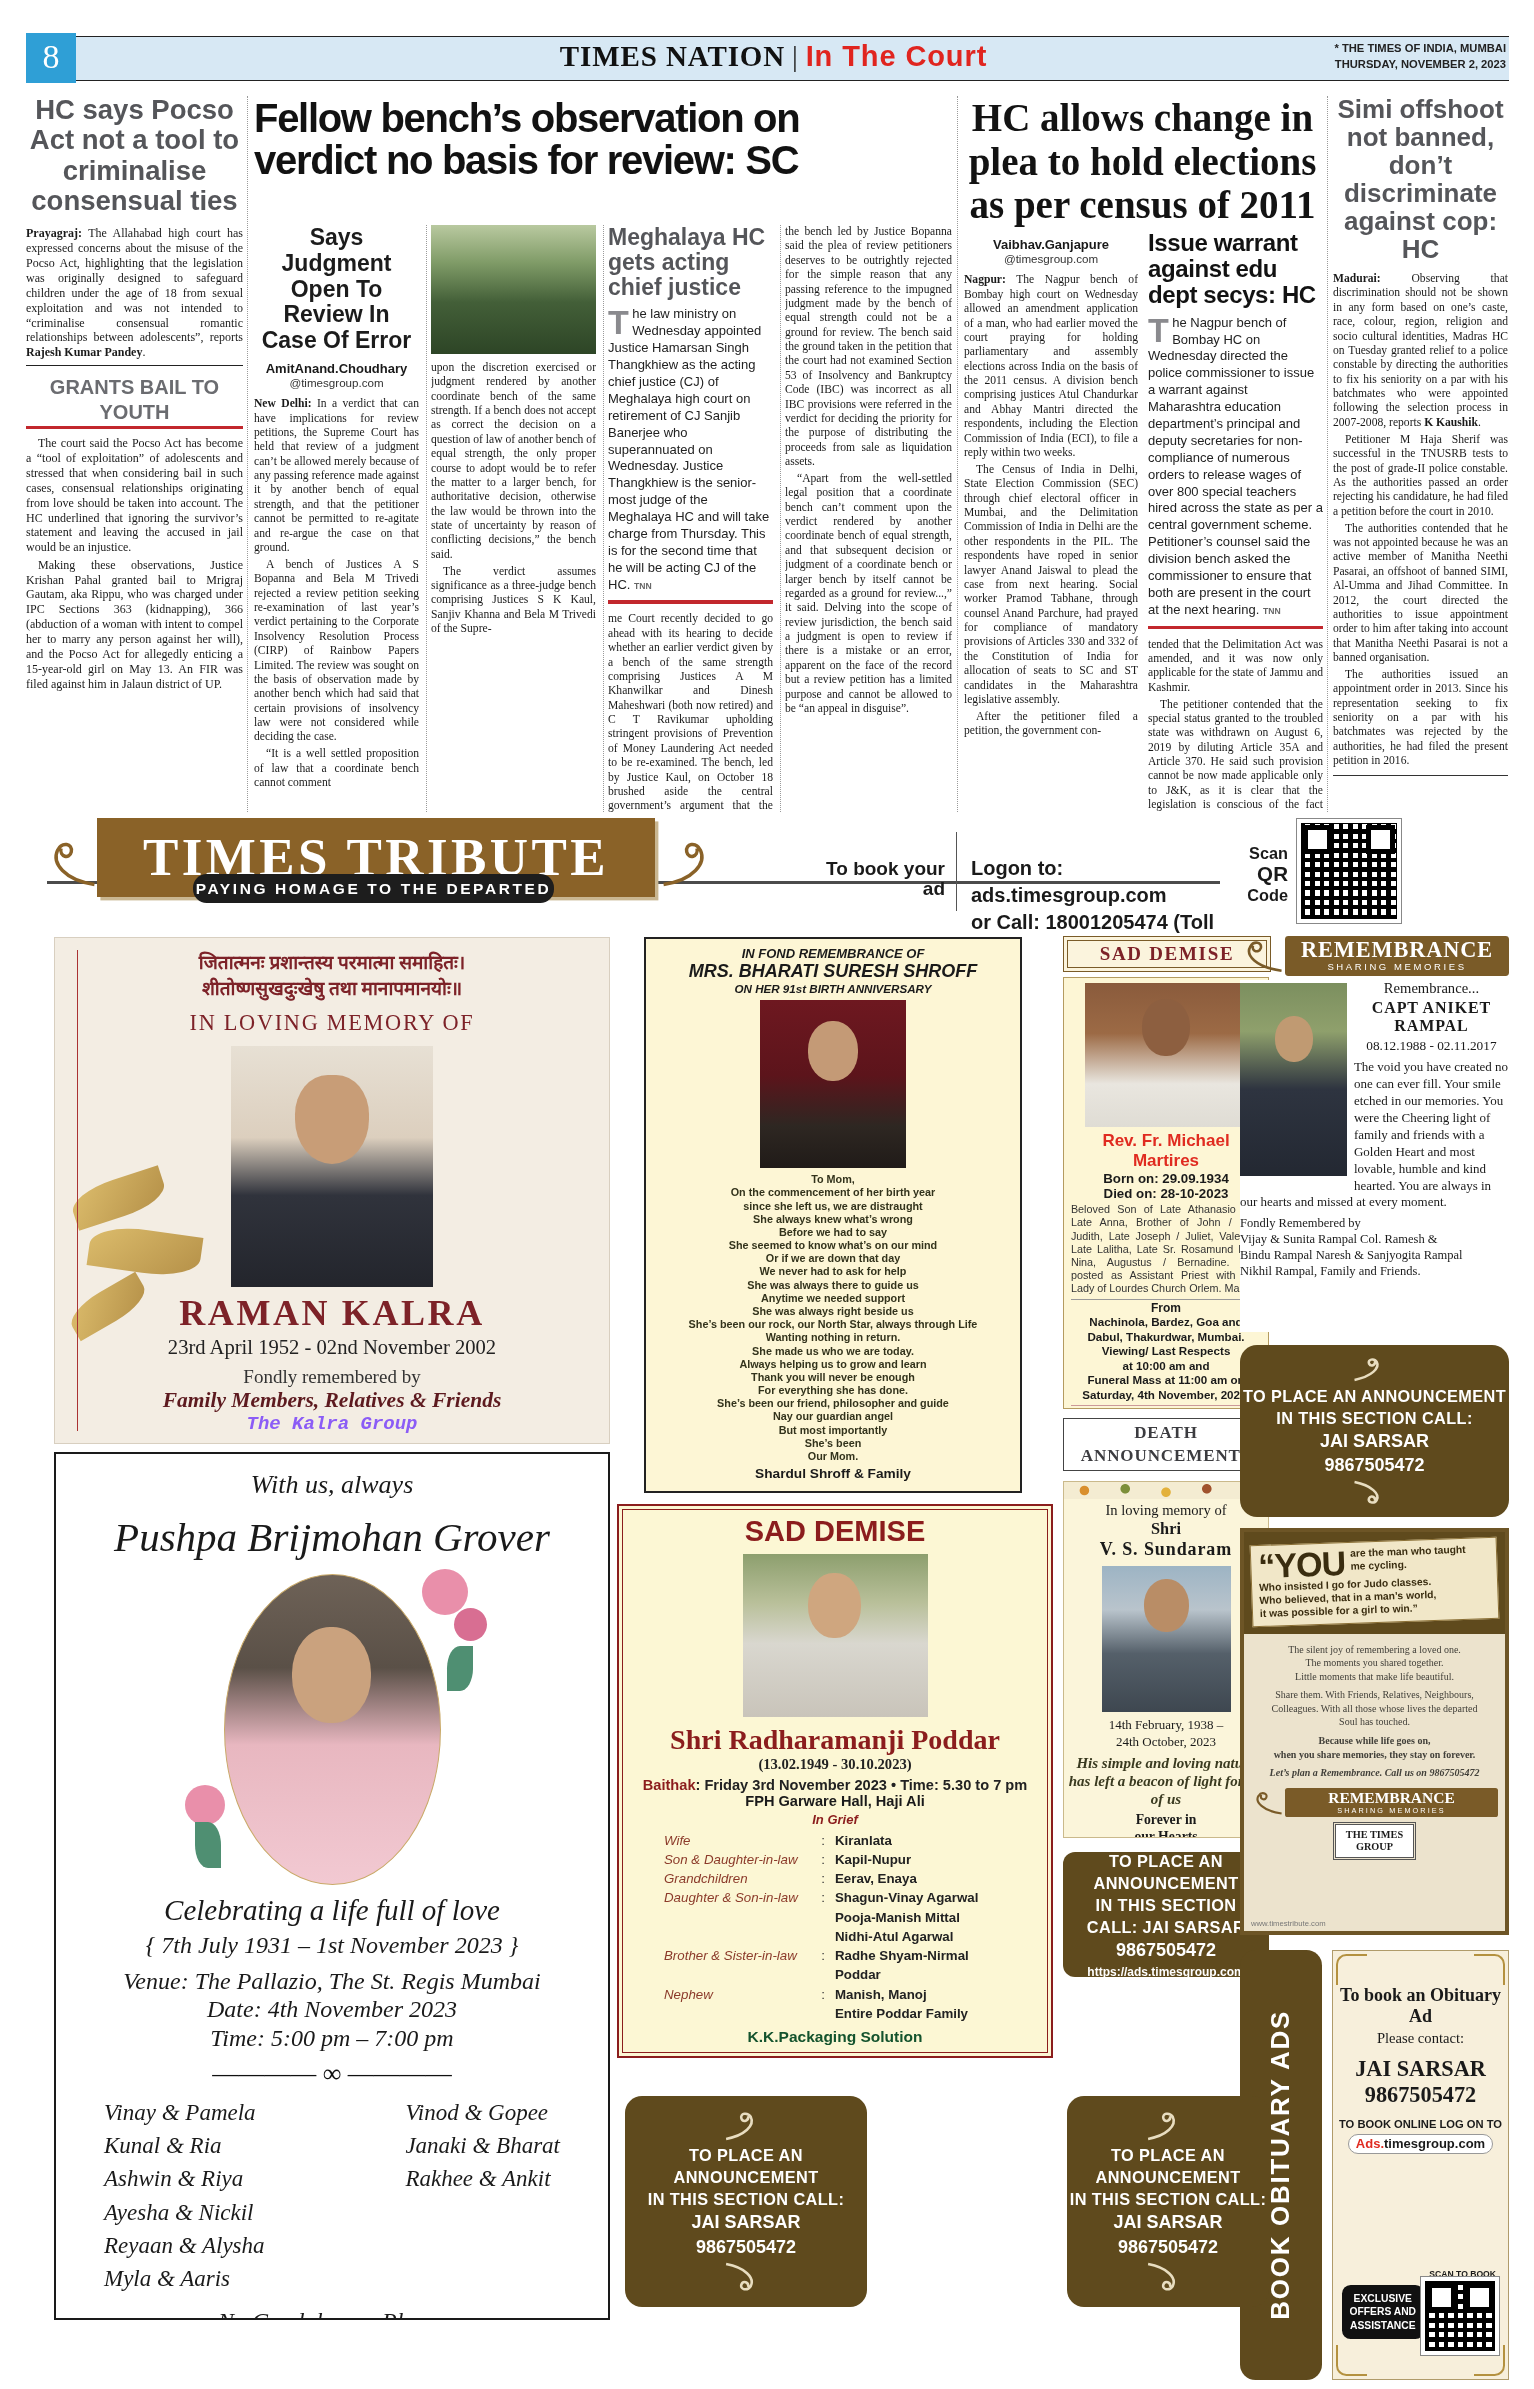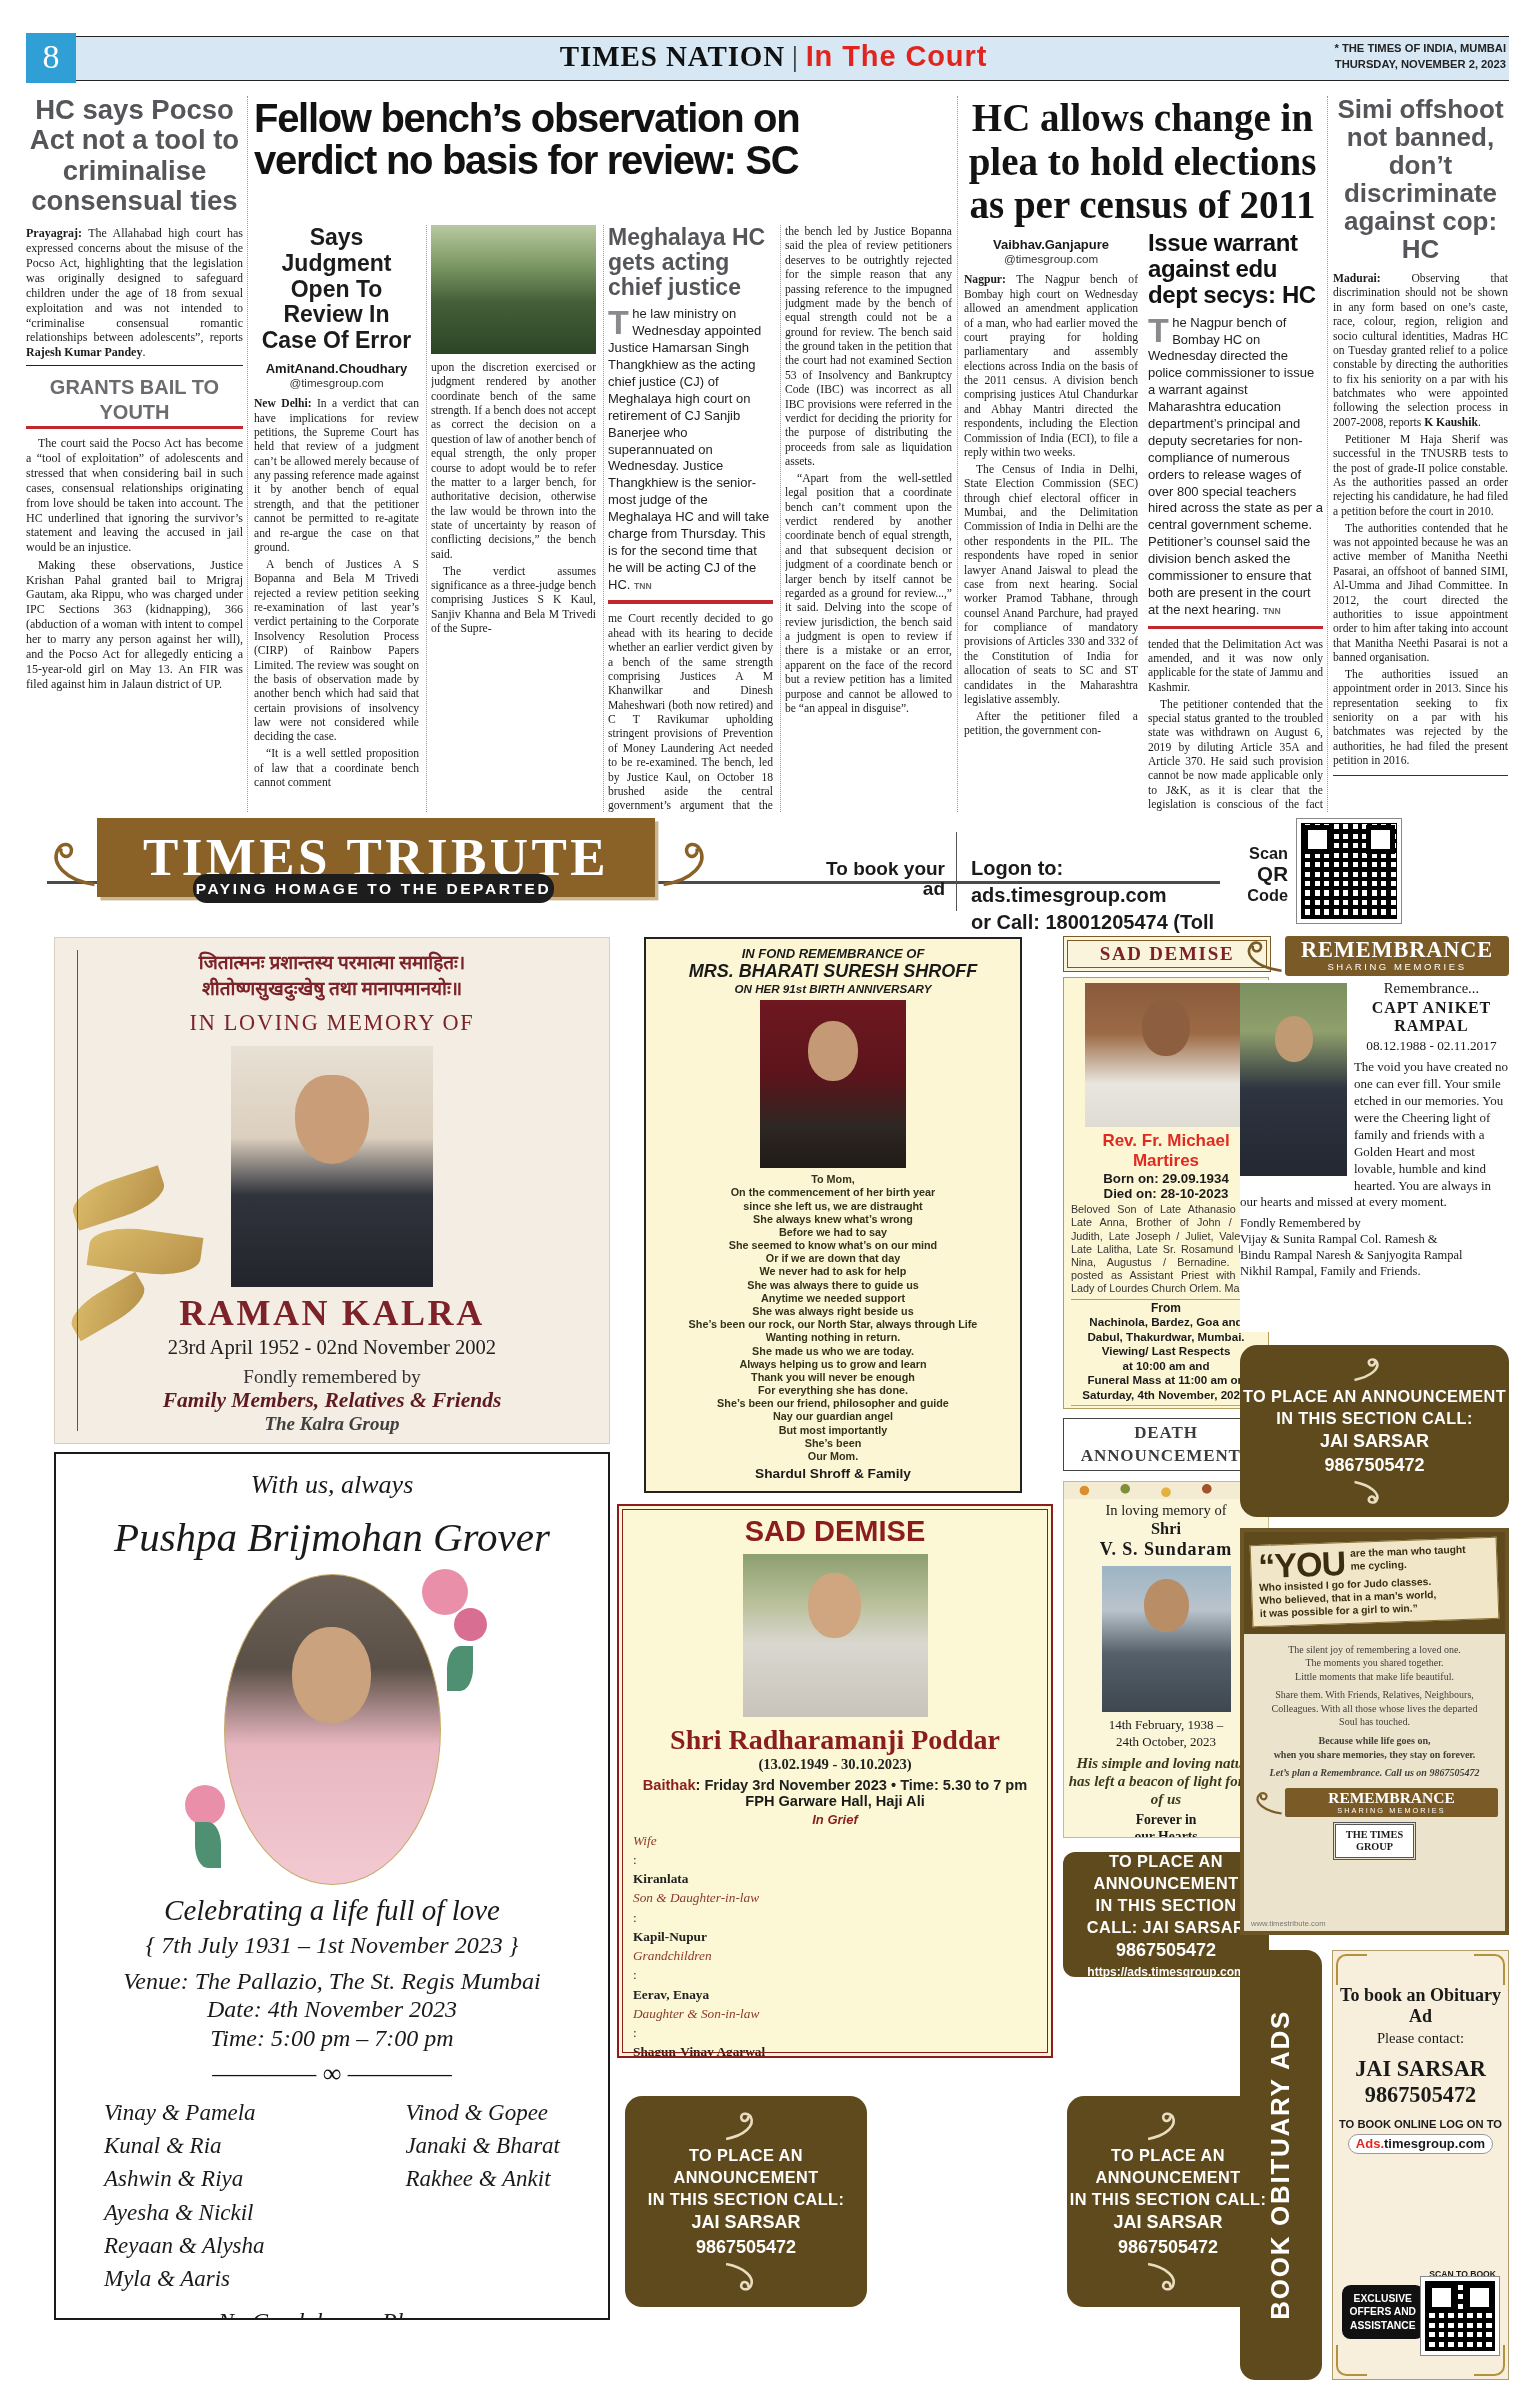--- a/index.html
+++ b/index.html
@@ -82,21 +82,21 @@
   .kalra .mem{color:#7d2228;font-size:22.3px;letter-spacing:1.7px;margin-top:8.6px;}
   .kalra-photo{width:202px;height:241px;margin:10.3px auto 5.2px;
      background:linear-gradient(180deg,#e7e0d4 0%,#dccfbe 38%,#30333c 62%,#23252c 100%);
      position:relative;}
   .kalra-photo:before{content:"";position:absolute;left:50%;top:29px;width:74px;height:89px;margin-left:-37px;
      border-radius:46% 46% 52% 52%;background:#c89d77;}
   .kalra .nm{color:#7d2228;font-size:36px;font-weight:bold;letter-spacing:2.6px;font-family:"Liberation Serif",serif;}
   .kalra .dt{font-size:20.6px;color:#222;margin-top:1.7px;}
   .kalra .fr{font-size:19px;color:#333;margin-top:6.9px;}
   .kalra .fam{color:#5d1a1f;font-size:21.5px;font-weight:bold;font-style:italic;}
-  .kalra .grp{color:#404040;font-size:19px;font-weight:bold;font-style:italic;}
+  .kalra .grp{color:#8b5cf6;font-size:19px;font-weight:bold;font-style:italic;font-family:Liberation Mono, monospace;}
   .leaf{position:absolute;border-radius:50% 0 50% 0;
         background:linear-gradient(135deg,#d9b558,#a97f2c);opacity:.85;}
 
   
   .grover{left:54px;top:1452px;width:556px;height:868px;background:#fff;border:2.6px solid #1a1a1a;
           text-align:center;font-style:italic;}
   .grover .tag{font-size:26px;margin-top:15.5px;}
   .grover .nm{font-size:41px;margin-top:13px;}
   .grover-photo{width:215px;height:309px;border-radius:50%;margin:13.7px auto 6.9px;border:1.7px solid #c9a968;
      background:linear-gradient(180deg,#6e6257 0%,#5a5047 30%,#e8b7c0 55%,#f2c9d2 100%);position:relative;}
@@ -130,21 +130,21 @@
   .poddar-photo{width:185px;height:163px;margin:6.9px auto;
      background:linear-gradient(180deg,#8d9f6e 0%,#b9c09a 30%,#d9d7cf 55%,#c9c4ba 100%);position:relative;}
   .poddar-photo:before{content:"";position:absolute;left:50%;top:19px;width:53px;height:65px;margin-left:-27px;
      border-radius:48%;background:#cfa67f;}
   .poddar .nm{color:#8b1d1d;font-weight:bold;font-size:28px;font-family:"Liberation Serif",serif;}
   .poddar .dt{font-weight:bold;font-size:14.6px;color:#222;}
   .poddar .bai{font-size:14.6px;font-weight:bold;color:#222;margin-top:3.4px;font-family:"Liberation Sans",sans-serif;}
   .poddar .bai .lbl{color:#8b1d1d;}
   .poddar .ven{font-weight:bold;font-size:14.6px;font-family:"Liberation Sans",sans-serif;}
   .poddar .grief{color:#8b1d1d;font-style:italic;font-weight:bold;font-size:13px;margin:3.4px 0;font-family:"Liberation Sans",sans-serif;}
-  .grid-row{display:flex;text-align:left;padding:0 14px;font-family:Liberation Serif, serif;font-size:13.3px;line-height:1.45;flex-direction:column;}
+  .grid-row{display:flex;text-align:left;padding:0 45px;font-family:Liberation Sans, sans-serif;font-size:13.3px;line-height:1.45;}
   .grid-row .lb{width:46%;color:#8b3a2a;font-style:italic;}
   .grid-row .cl{width:4%;color:#333;}
   .grid-row .vl{width:50%;color:#222;font-weight:bold;}
   .poddar .foot{color:#14532d;font-weight:bold;font-size:15.5px;margin-top:5.2px;font-family:"Liberation Sans",sans-serif;}
 
   
   .sd-head{left:1063px;top:936px;width:206px;height:34px;border:1.7px solid #7a5b28;outline:0.9px solid #7a5b28;outline-offset:-5.2px;
            background:#fbf4dd;color:#7d2228;font-weight:bold;font-size:19px;letter-spacing:1.7px;
            text-align:center;line-height:33px;font-family:"Liberation Serif",serif;}
   .da-head{left:1063px;top:1418px;width:206px;height:53px;border:1.7px solid #444;background:#fff;

